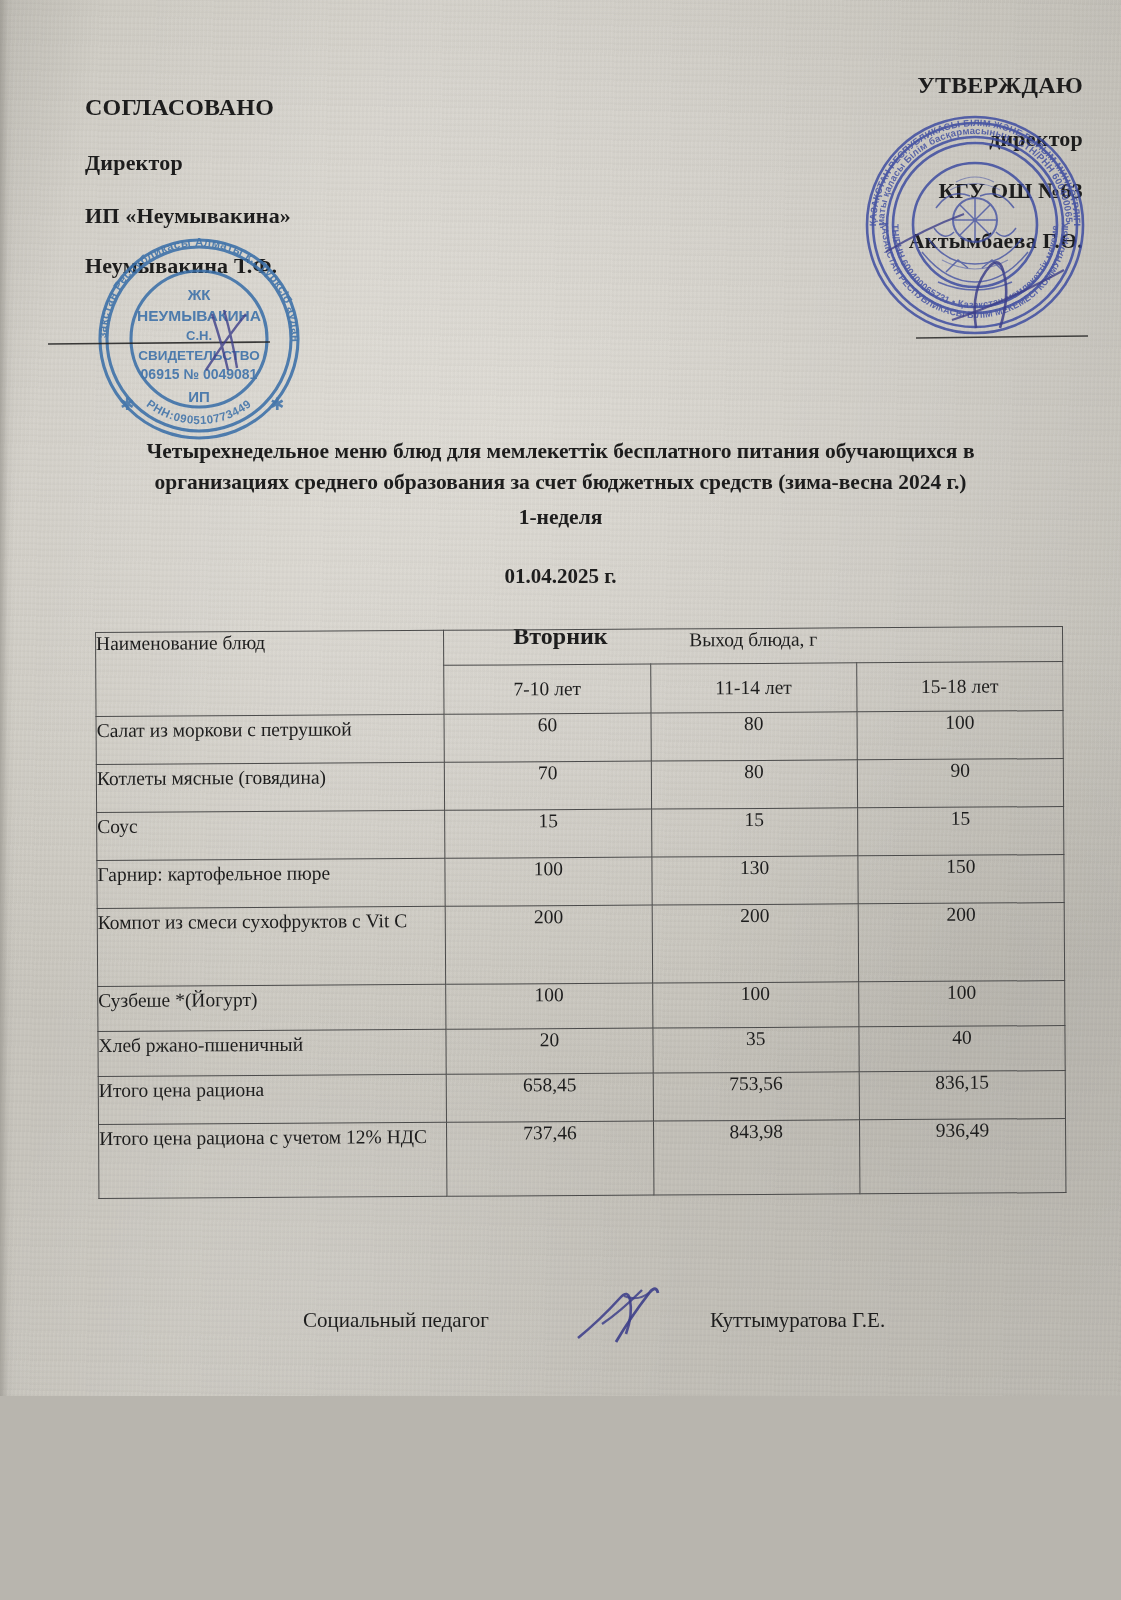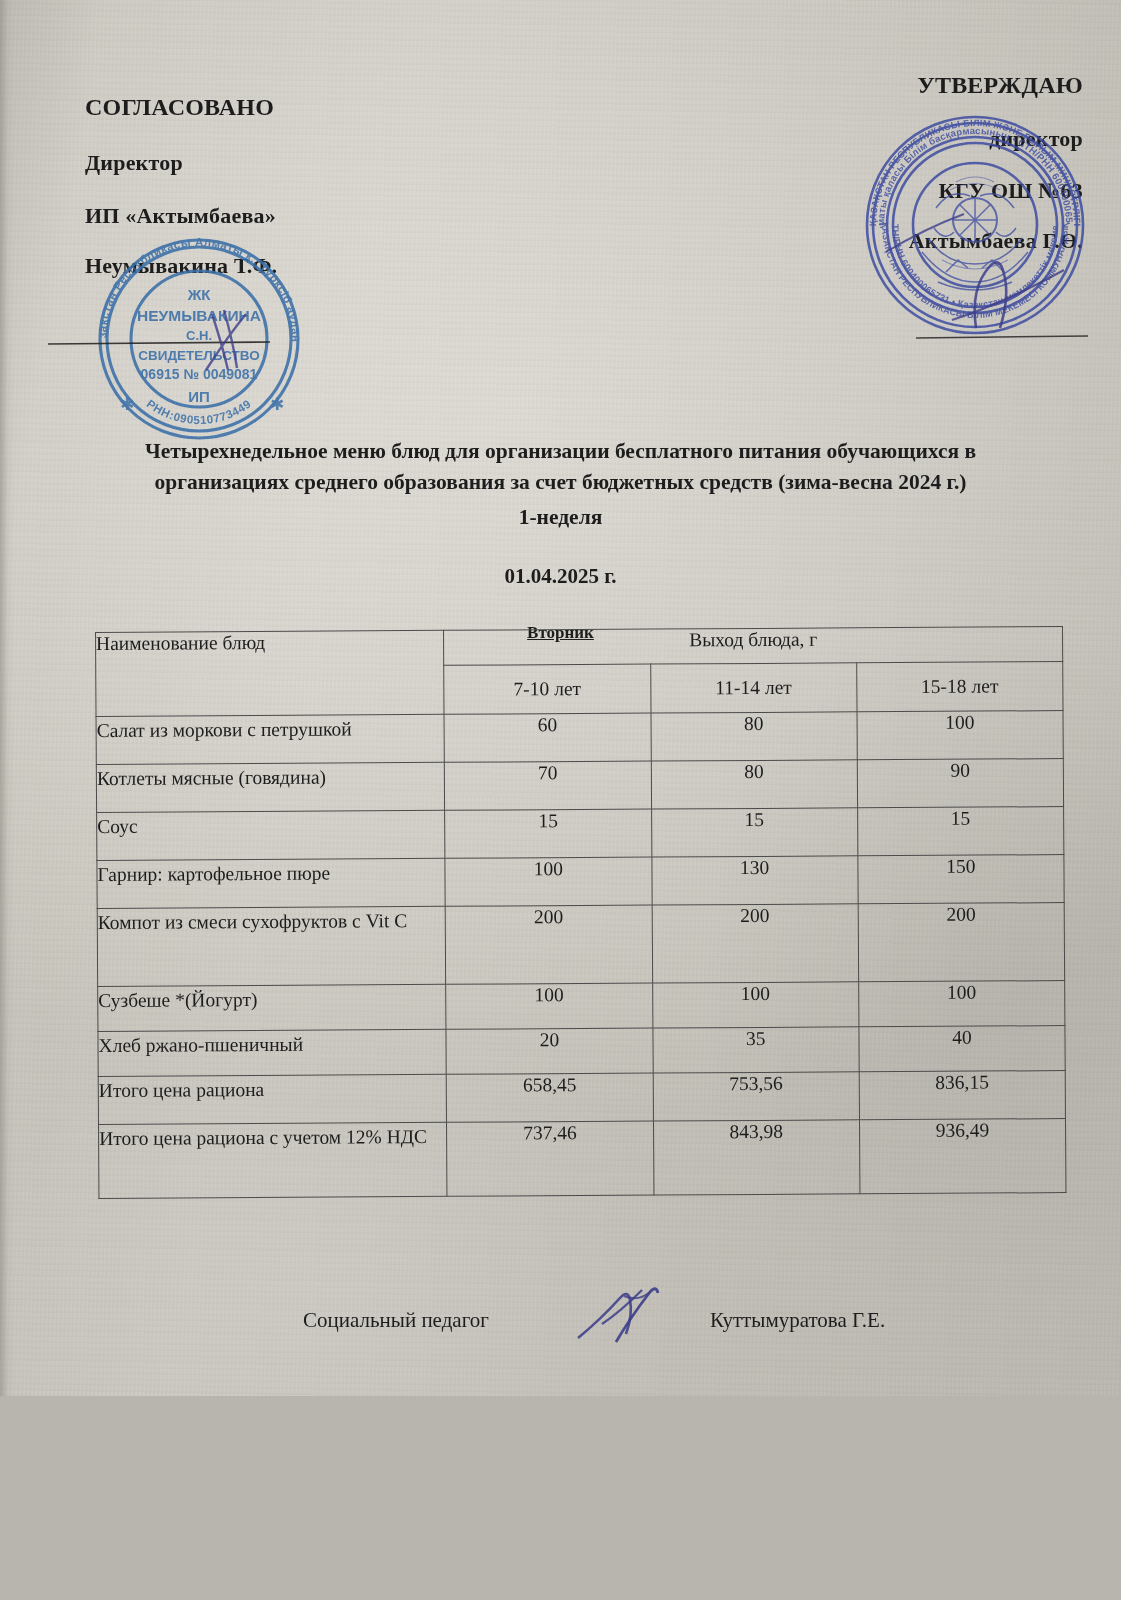--- a/index.html
+++ b/index.html
@@ -86,21 +86,21 @@
     text-align: center;
   }
   .title-line {
     font-weight: bold;
     font-size: 21.5px;
     line-height: 31px;
     padding: 0 60px;
   }
   .title-week { font-weight: bold; font-size: 21.5px; margin-top: 7px; }
   .title-date { font-weight: bold; font-size: 21px; margin-top: 34px; }
-  .title-day  { font-weight: bold; font-size: 17px; margin-top: 34px; text-decoration: underline; }
+  .title-day  { font-weight: bold; font-size: 24px; margin-top: 34px; }
 
   
   .tbl-wrap {
     position: absolute;
     left: 95px;
     top: 632px;
     width: 968px;
   }
   table.menu {
     width: 100%;
@@ -192,21 +192,21 @@
 <div class="page">
 
   <div class="tex-a"></div>
   <div class="tex-b"></div>
   <div class="tex-c"></div>
   <div class="edge-left"></div>
 
   <div class="layer">
     <div class="hdr hdr-soglasovano">СОГЛАСОВАНО</div>
     <div class="hdr hdr-director">Директор</div>
-    <div class="hdr hdr-ip">ИП «Актымбаева»</div>
+    <div class="hdr hdr-ip">ИП «Неумывакина»</div>
     <div class="hdr hdr-name">Неумывакина Т.Ф.</div>
 
     <div class="hdr hdr-utverzhdayu">УТВЕРЖДАЮ</div>
     <div class="hdr hdr-r-director">директор</div>
     <div class="hdr hdr-r-school">КГУ ОШ №63</div>
     <div class="hdr hdr-r-name">Актымбаева Г.Ө.</div>
   </div>
 
   <div class="stamp stamp-left">
     <svg viewBox="0 0 250 250" width="250" height="250" style="margin-top:-34px">
@@ -294,21 +294,21 @@
     <path d="M172,14 q10,30 16,56 M184,10 q9,32 13,58 M166,70 q22,-34 40,-56" stroke="#3d3f8a" stroke-width="2.4" fill="none" opacity="0.8"></path>
   </svg>
   <svg class="ink-line" style="left:880px; top:210px; width:230px; height:150px;">
     <path d="M6,42 q40,-24 78,-38" stroke="#3d3f8a" stroke-width="2" fill="none" opacity="0.8"></path>
     <path d="M96,118 q-6,-40 14,-62 q10,-10 14,8 q6,22 -4,54" stroke="#3d3f8a" stroke-width="2.6" fill="none" opacity="0.85"></path>
     <path d="M72,110 q50,-16 112,-50" stroke="#3d3f8a" stroke-width="2.2" fill="none" opacity="0.8"></path>
     <path d="M36,128 L208,126" stroke="#1d1d1d" stroke-width="1.5" fill="none" opacity="0.8"></path>
   </svg>
 
   <div class="title-block">
-    <div class="title-line">Четырехнедельное меню блюд для организации бесплатного питания обучающихся в</div>
+    <div class="title-line">Четырехнедельное меню блюд для мемлекеттік бесплатного питания обучающихся в</div>
     <div class="title-line">организациях среднего образования за счет бюджетных средств (зима-весна 2024 г.)</div>
     <div class="title-week">1-неделя</div>
     <div class="title-date">01.04.2025 г.</div>
     <div class="title-day">Вторник</div>
   </div>
 
   <div class="tbl-wrap">
     <table class="menu">
       <colgroup>
         <col class="c-name">

